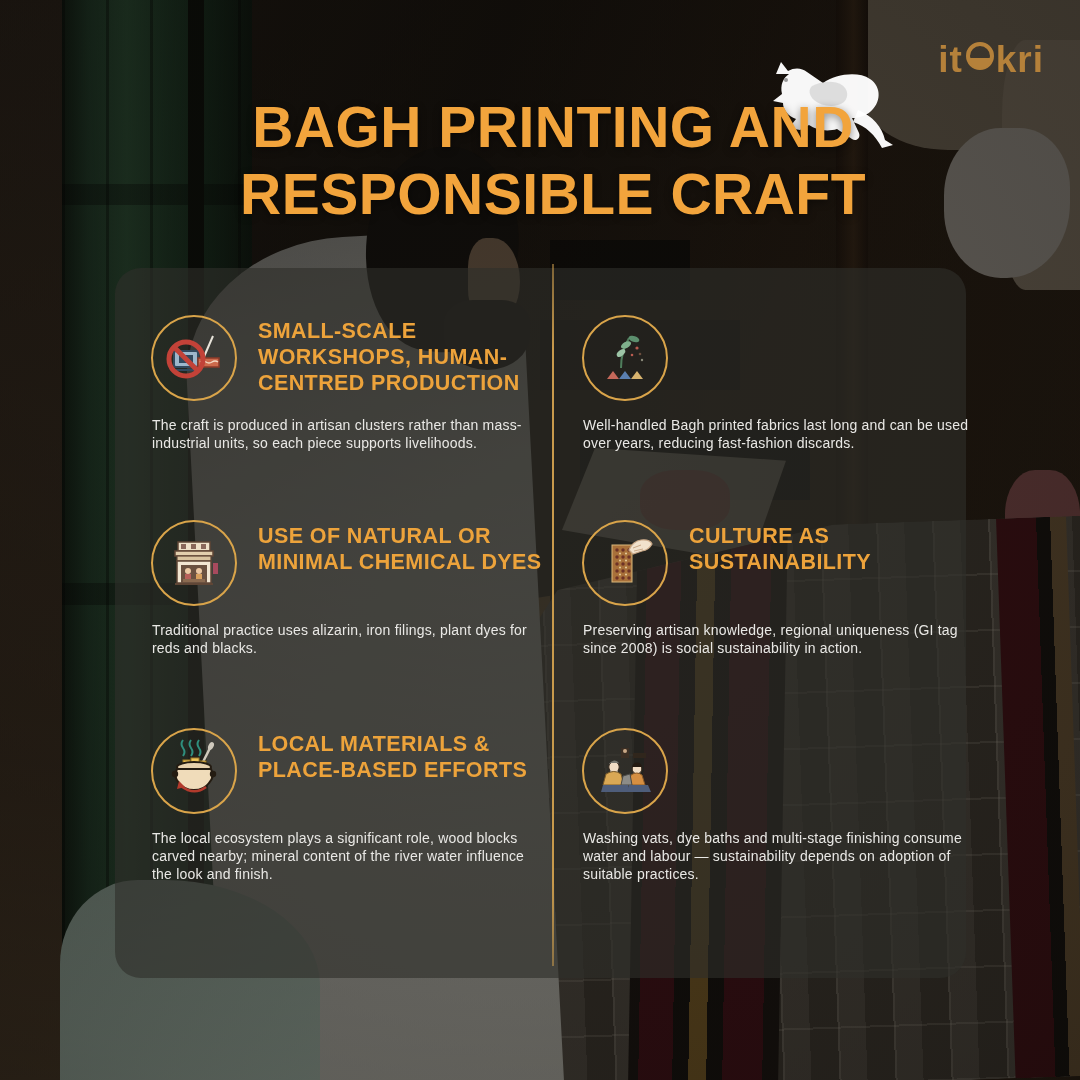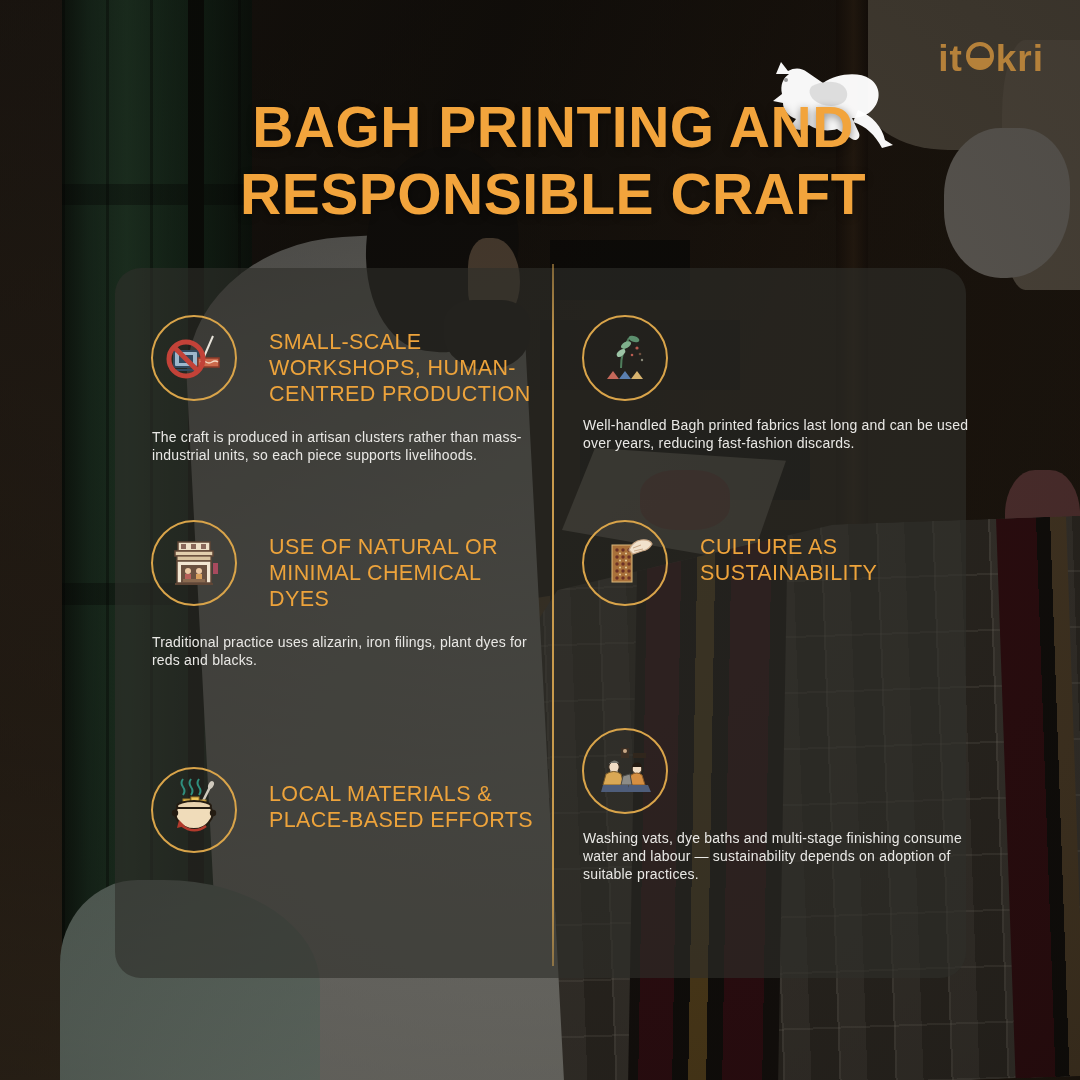--- a/index.html
+++ b/index.html
@@ -55,38 +55,38 @@
     transform:rotate(-2deg);}
   .bg-cloth-stripes{position:absolute;left:44%;top:-20px;width:150px;height:120%;transform:rotate(3deg);
     background:linear-gradient(90deg,#1a1411 0 10px,#451018 10px 44px,#15110e 44px 60px,#7e5f28 60px 78px,#15110e 78px 94px,#451018 94px 134px,#1a1411 134px 150px);}
   .bg-cloth-left{position:absolute;left:4%;top:30%;width:74px;height:80%;transform:rotate(-10deg);
     background:linear-gradient(90deg,#6b5436 0 16px,#441016 16px 100%);}
   .bg-cloth-right{position:absolute;right:14px;top:0;width:70px;height:100%;
     background:linear-gradient(90deg,#441016 0 40px,#15110e 40px 54px,#6b5436 54px 70px);}
   .bg-overlay{position:absolute;inset:0;
     background:radial-gradient(130% 120% at 50% 42%,rgba(10,9,7,.40) 0%,rgba(8,7,5,.52) 55%,rgba(4,3,2,.68) 100%);}
   
-  .brand{position:absolute;top:40px;right:36px;display:flex;align-items:flex-start;
+  .brand{position:absolute;top:40px;right:36px;display:flex;align-items:center;
     color:#B5813A;font-weight:700;font-size:37px;letter-spacing:1px;line-height:1;}
   .brand .o-glyph{margin:0 1px 1px 2px;}
   .tiger{position:absolute;left:742px;top:48px;width:170px;height:126px;}
   .title{position:absolute;left:153px;top:94px;width:800px;text-align:center;
     color:#F2A43C;font-size:57px;font-weight:700;letter-spacing:.5px;line-height:1.17;
     text-shadow:0 2px 8px rgba(0,0,0,.45);}
   .panel{position:absolute;left:115px;top:268px;width:851px;height:710px;border-radius:26px;
     background:rgba(46,47,42,.62);}
   .divider{position:absolute;left:552px;top:264px;width:2px;height:702px;
     background:linear-gradient(180deg,rgba(200,154,76,.55),#C89A4C 12%,#C89A4C 88%,rgba(200,154,76,.55));}
   .cell{position:absolute;width:398px;}
   .c1{left:150px;top:314px;} .c2{left:581px;top:314px;width:392px;}
   .c3{left:150px;top:519px;} .c4{left:581px;top:519px;width:392px;}
-  .c5{left:150px;top:766px;} .c6{left:581px;top:727px;width:392px;}
+  .c5{left:150px;top:727px;} .c6{left:581px;top:727px;width:392px;}
   .cell-head{display:flex;gap:20px;align-items:flex-start;min-height:92px;}
   .icon-wrap{flex:0 0 88px;width:88px;height:88px;}
-  .cell-title{margin:11px;padding-top:5px;color:#EDA33B;font-size:21.5px;font-weight:400;
+  .cell-title{margin:0;padding-top:5px;color:#EDA33B;font-size:21.5px;font-weight:700;
     letter-spacing:.4px;line-height:1.2;text-transform:uppercase;}
   .cell-body{margin:10px 0 0 2px;color:#E9E8E5;font-size:14px;line-height:1.29;letter-spacing:.2px;}
 </style>
 </head>
 <body>
 
 <div class="canvas">
 
   <div class="bg">
     <div class="bg-wall"></div>
@@ -243,20 +243,21 @@
               <circle cx="45" cy="48.5" r="1"></circle>
             <circle cx="39" cy="55.5" r="1"></circle>
               <circle cx="45" cy="55.5" r="1"></circle>
           </g>
           <path d="M48 31 q4 -9 12 -10 q9 -1 11 4 q-3 6 -10 7 l-9 3 z" fill="#f2e2cc" stroke="#c9a887" stroke-width="1.2"></path>
           <path d="M52 29 l8 -3 M53 32 l9 -2" stroke="#c9a887" stroke-width="1" fill="none"></path>
         </svg>
       </div>
       <h3 class="cell-title">CULTURE AS SUSTAINABILITY</h3>
     </div>
+    <p class="cell-body">Preserving artisan knowledge, regional uniqueness (GI tag since 2008) is social sustainability in action.</p>
   </div>
 
   <div class="cell c5">
     <div class="cell-head">
       <div class="icon-wrap">
         <svg viewBox="0 0 88 88">
           <circle cx="44" cy="44" r="42" fill="none" stroke="#D9A44A" stroke-width="2"></circle>
           <path d="M33 29 q3 -4 0 -8 q-3 -4 0 -8" fill="none" stroke="#2f8f7e" stroke-width="2"></path>
           <path d="M41 29 q3 -4 0 -8 q-3 -4 0 -8" fill="none" stroke="#2f8f7e" stroke-width="2"></path>
           <path d="M49 29 q3 -4 0 -8 q-3 -4 0 -8" fill="none" stroke="#2f8f7e" stroke-width="2"></path>
@@ -268,20 +269,21 @@
           <ellipse cx="44" cy="40" rx="17" ry="5" fill="#e8d2ae" stroke="#241c12" stroke-width="2"></ellipse>
           <path d="M27 42 q-4 8 2 14 q5 7 15 7 q10 0 15 -7 q6 -6 2 -14 z" fill="#f0dcba" stroke="#241c12" stroke-width="2"></path>
           <circle cx="25" cy="47" r="3.2" fill="#241c12"></circle>
           <circle cx="63" cy="47" r="3.2" fill="#241c12"></circle>
           <path d="M31 59 q13 10 25 1" fill="none" stroke="#b23a2c" stroke-width="2.5"></path>
           <polygon points="29,54 27,62 35,60" fill="#b23a2c"></polygon>
         </svg>
       </div>
       <h3 class="cell-title">LOCAL MATERIALS &amp; PLACE-BASED EFFORTS</h3>
     </div>
+    <p class="cell-body">The local ecosystem plays a significant role, wood blocks carved nearby; mineral content of the river water influence the look and finish.</p>
   </div>
 
   <div class="cell c6">
     <div class="cell-head">
       <div class="icon-wrap">
         <svg viewBox="0 0 88 88">
           <circle cx="44" cy="44" r="42" fill="none" stroke="#D9A44A" stroke-width="2"></circle>
           <rect x="40" y="21" width="8" height="10" fill="#3c2f24"></rect>
           <circle cx="44" cy="24" r="2" fill="#c9a887"></circle>
           <rect x="52" y="26" width="13" height="5" fill="#30261c"></rect>

